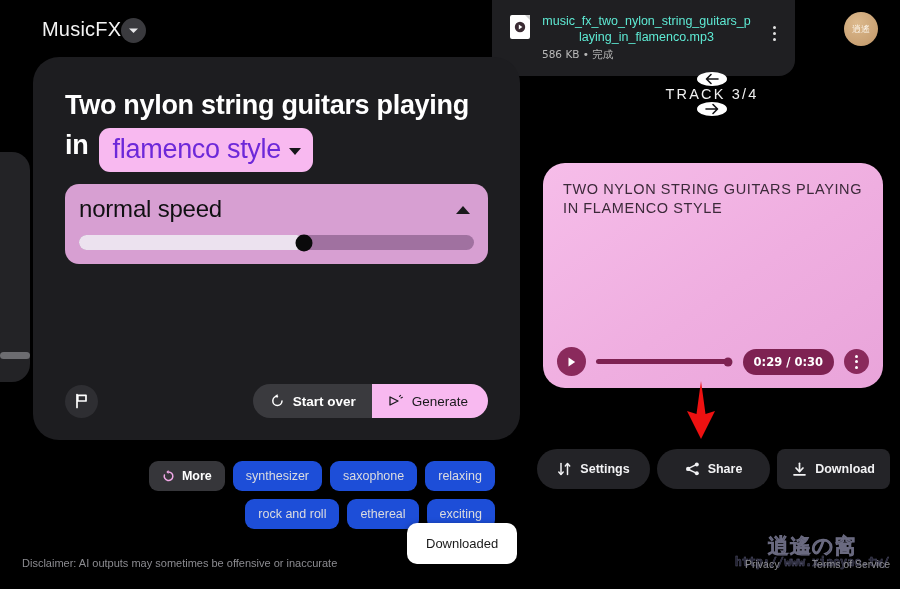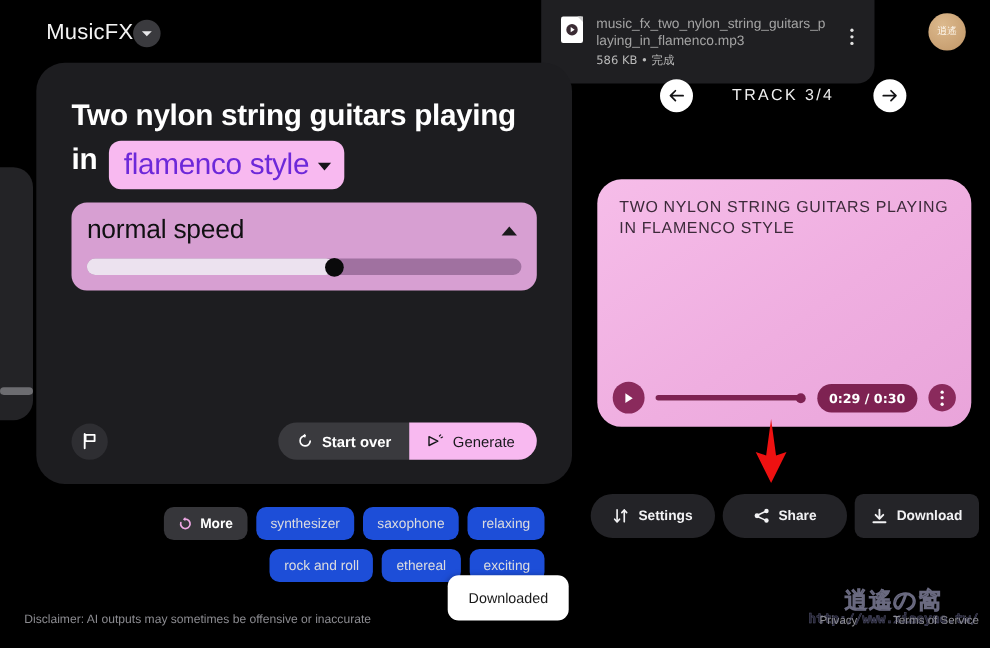--- a/index.html
+++ b/index.html
@@ -58,34 +58,34 @@
     display: flex; align-items: center; justify-content: center;
     position: relative;
   }
   .toast-fileicon:after {
     content:""; position:absolute; top:0; right:0;
     border-width: 0 5px 5px 0; border-style: solid;
     border-color: transparent #cfcfcf transparent transparent;
   }
   .toast-txt { flex: 1 1 auto; min-width: 0; }
   .toast-name {
-    font-size: 12.5px; line-height: 16px; color: #a3a3a3; word-break: break-all;
+    font-size: 12.5px; line-height: 16px; color: #5eead4; word-break: break-all; text-align: center;
   }
   .toast-meta { font-size: 10.5px; color: #b9b9b9; margin-top: 3px;
     font-family: "DejaVu Sans", sans-serif; }
   .toast-kebab {
     flex: 0 0 auto; width: 22px; height: 40px;
     display: flex; flex-direction: column; align-items: center; justify-content: center; gap: 3px;
   }
   .kdot { width: 3px; height: 3px; border-radius: 50%; background: #e2e2e2; }
 
   
   .track-nav {
     position: absolute; left: 600px; top: 72px; width: 224px; height: 30px;
-    display: flex; align-items: center; justify-content: space-between;
+    display: flex; align-items: center; justify-content: space-between; flex-direction: column;
   }
   .nav-btn {
     width: 30px; height: 30px; border-radius: 50%; background: #ffffff;
     display: flex; align-items: center; justify-content: center; border: none; cursor: pointer;
   }
   .track-label {
     font-size: 14.5px; letter-spacing: 2.2px; color: #f0f0f0; font-weight: 500;
     white-space: nowrap;
   }
 

